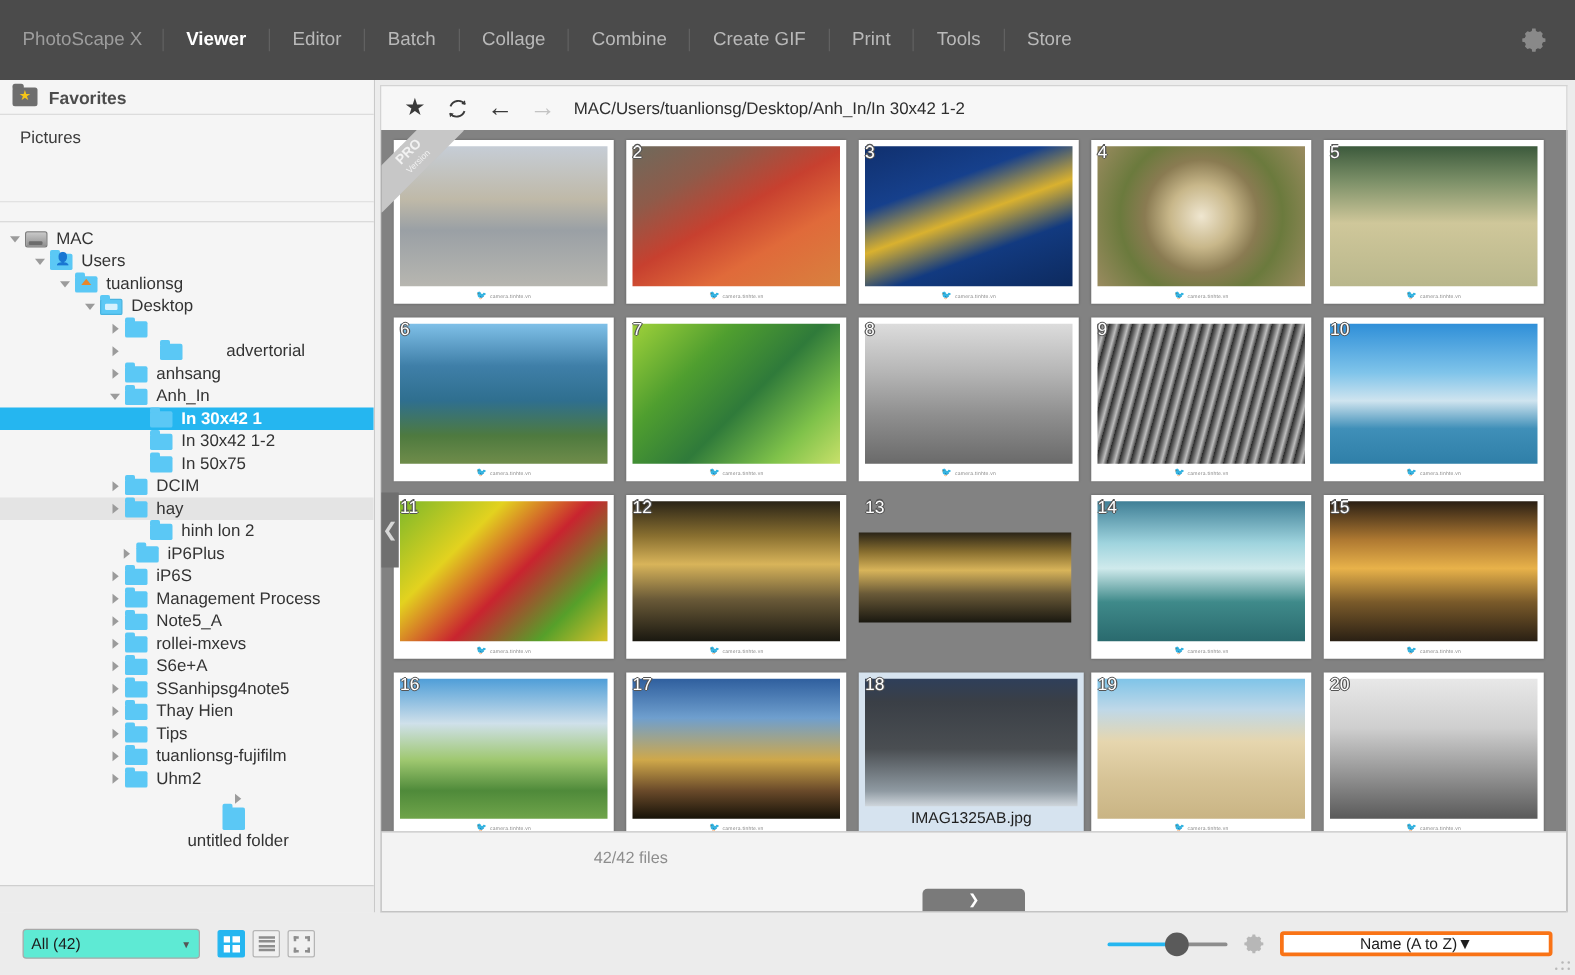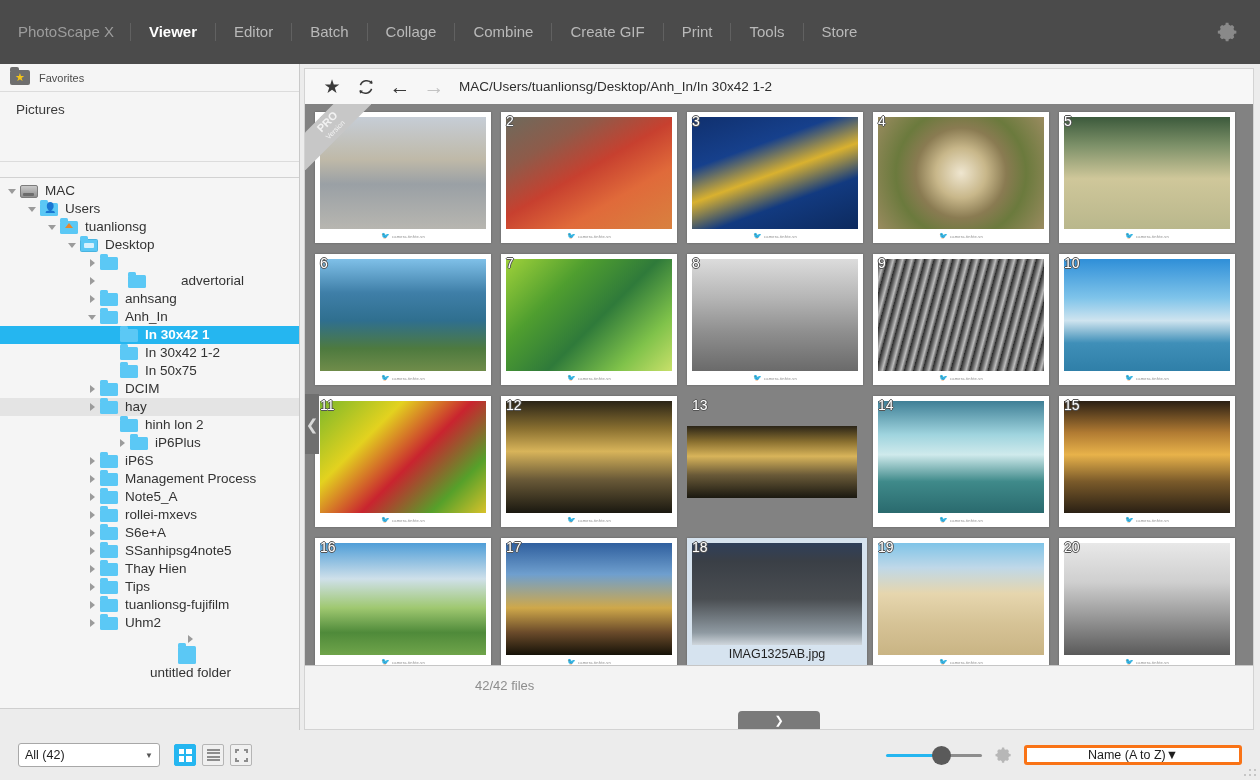--- a/index.html
+++ b/index.html
@@ -33,21 +33,21 @@
 
   
   .sidebar {
     width: 300px; flex: 0 0 300px; background: #f5f5f5; display: flex; flex-direction: column;
     border-right: 1px solid #c9c9c9; min-height: 0;
   }
   .fav-header {
     height: 28px; display: flex; align-items: center; gap: 9px; padding-left: 10px;
     background: #f5f5f5; border-bottom: 1px solid #dcdcdc; flex: 0 0 28px;
   }
-  .fav-label { font-size: 11px; color: #4c4c4c; }
+  .fav-label { font-size: 14px; color: #4c4c4c; font-weight: bold; }
   .fav-folder {
     width: 20px; height: 15px; background: #6e6e6e; border-radius: 2px;
     display: flex; align-items: center; justify-content: center; position: relative;
   }
   .fav-folder::before {
     content:""; position:absolute; top:-3px; left:0; width:9px; height:4px;
     background:#6e6e6e; border-radius:2px 2px 0 0;
   }
   .star-glyph { color: #f5c518; font-size: 11px; line-height: 1; position: relative; z-index: 2; }
 
@@ -197,21 +197,21 @@
     z-index: 30; cursor: pointer;
   }
   .collapse-bottom span { color: #fff; font-size: 11px; line-height: 1; }
 
   
   .bottombar {
     height: 50px; flex: 0 0 50px; background: #ececec; display: flex; align-items: center;
     padding: 0 18px 0 18px; position: relative;
   }
   .sel-box {
-    height: 24px; min-width: 142px; background: #ffffff; border: 1px solid #a8a8a8; border-radius: 3px;
+    height: 24px; min-width: 142px; background: #5eead4; border: 1px solid #a8a8a8; border-radius: 3px;
     display: flex; align-items: center; padding: 0 6px; font-size: 12.5px; color: #1d1d1d; cursor: pointer;
     justify-content: space-between;
   }
   .sel-box .caret { color: #555; font-size: 8px; margin-left: 8px; }
   .vbtns { display: flex; gap: 6px; margin-left: 14px; }
   .vbtn { width: 22px; height: 22px; border: 1px solid #b5b5b5; border-radius: 2px; background: #f0f0f0;
           display: flex; align-items: center; justify-content: center; cursor: pointer; }
   .vbtn.on { background: #25b6f0; border-color: #25b6f0; }
   .grid-ico { width: 13px; height: 13px; display:grid; grid-template-columns:1fr 1fr; grid-template-rows:1fr 1fr; gap:2px; }
   .grid-ico i { background:#fff; display:block; }
@@ -349,21 +349,21 @@
           <div class="tree-row hover" style="padding-left: 86px;">
             <span class="twisty closed"></span>
             <span class="tree-icon ico-folder"></span>
             <span class="tree-label">hay</span>
           </div>
           <div class="tree-row" style="padding-left: 106px;">
             <span class="twisty "></span>
             <span class="tree-icon ico-folder"></span>
             <span class="tree-label">hinh lon 2</span>
           </div>
-          <div class="tree-row" style="padding-left: 116px;">
+          <div class="tree-row" style="padding-left: 48px; margin-left: 47px;">
             <span class="twisty closed"></span>
             <span class="tree-icon ico-folder"></span>
             <span class="tree-label">iP6Plus</span>
           </div>
           <div class="tree-row" style="padding-left: 86px;">
             <span class="twisty closed"></span>
             <span class="tree-icon ico-folder"></span>
             <span class="tree-label">iP6S</span>
           </div>
           <div class="tree-row" style="padding-left: 86px;">

